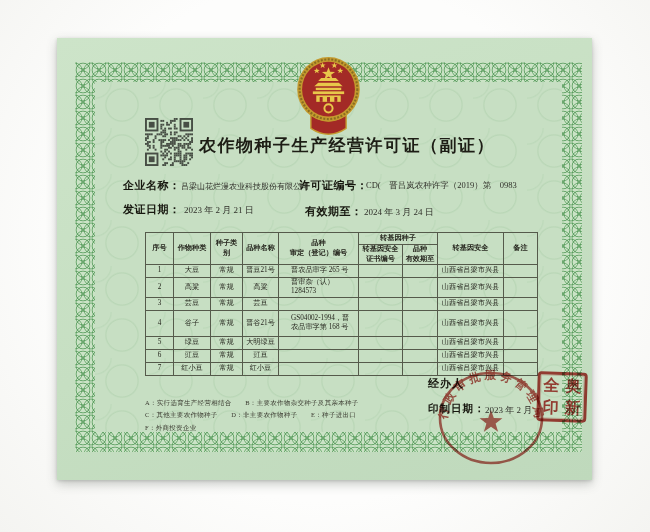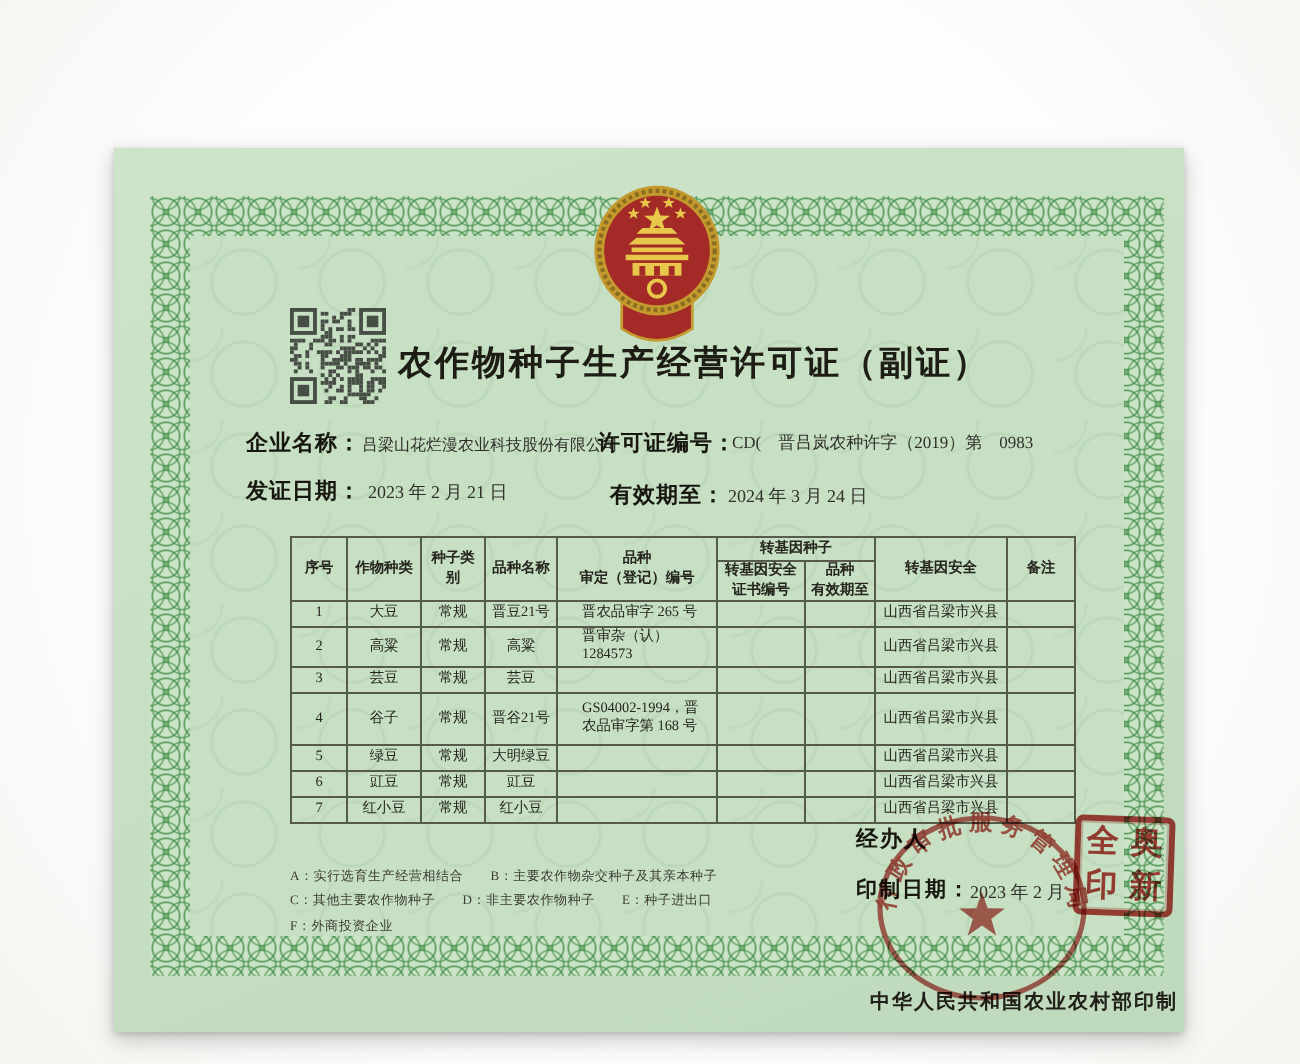--- a/index.html
+++ b/index.html
@@ -5,21 +5,20 @@
   html,body{margin:0;padding:0;}
   body{
     width:650px;height:532px;position:relative;overflow:hidden;
     background:radial-gradient(circle at 50% 45%, #fdfdfc 60%, #f4f4f1 100%);
     font-family:"Liberation Serif","DejaVu Serif",serif;
   }
   .paper{
     position:absolute;left:57px;top:38px;width:535px;height:442px;
     background:linear-gradient(160deg,#cde4c9 0%,#c6dfc2 55%,#bfd9bc 100%);
     box-shadow:0 4px 10px rgba(60,70,60,.28), 0 1px 3px rgba(60,70,60,.2);
-    margin-top:36px;
   }
   
   .frame{
     position:absolute;left:18px;right:10px;top:24px;bottom:28px;z-index:1;
     background-color:#cbe3c6;
     background-image:
       radial-gradient(circle at 50% 50%, transparent 6.1px, rgba(58,138,66,.80) 6.8px, transparent 7.7px),
       radial-gradient(circle at 0% 50%,  transparent 6.1px, rgba(58,138,66,.65) 6.8px, transparent 7.7px),
       radial-gradient(circle at 100% 50%,transparent 6.1px, rgba(58,138,66,.65) 6.8px, transparent 7.7px),
       radial-gradient(circle at 50% 0%,  transparent 6.1px, rgba(58,138,66,.65) 6.8px, transparent 7.7px),
@@ -452,21 +451,20 @@
     <div class="legend">
       <div>A：实行选育生产经营相结合　　B：主要农作物杂交种子及其亲本种子</div>
       <div>C：其他主要农作物种子　　D：非主要农作物种子　　E：种子进出口</div>
       <div>F：外商投资企业</div>
     </div>
 
     <div class="handler">经办人</div>
     <div class="printdate-lbl">印制日期：</div>
     <div class="printdate-val">2023 年 2 月</div>
 
-    <div class="footer">中华人民共和国农业农村部印制</div>
   </div>
 
   <svg class="seal-round" viewBox="0 0 112 100">
     <defs>
       <path id="sealArc" d="M14,64 A44,41 0 1 1 98,64" fill="none"></path>
     </defs>
     <ellipse cx="56" cy="50" rx="51" ry="45" fill="none" stroke="#b0342e" stroke-width="2.6" opacity=".85"></ellipse>
     <text font-size="11.5" fill="#b0342e" opacity=".9" letter-spacing="3.5" font-weight="bold">
       <textPath href="#sealArc" startOffset="8%">行政审批服务管理局</textPath>
     </text>

